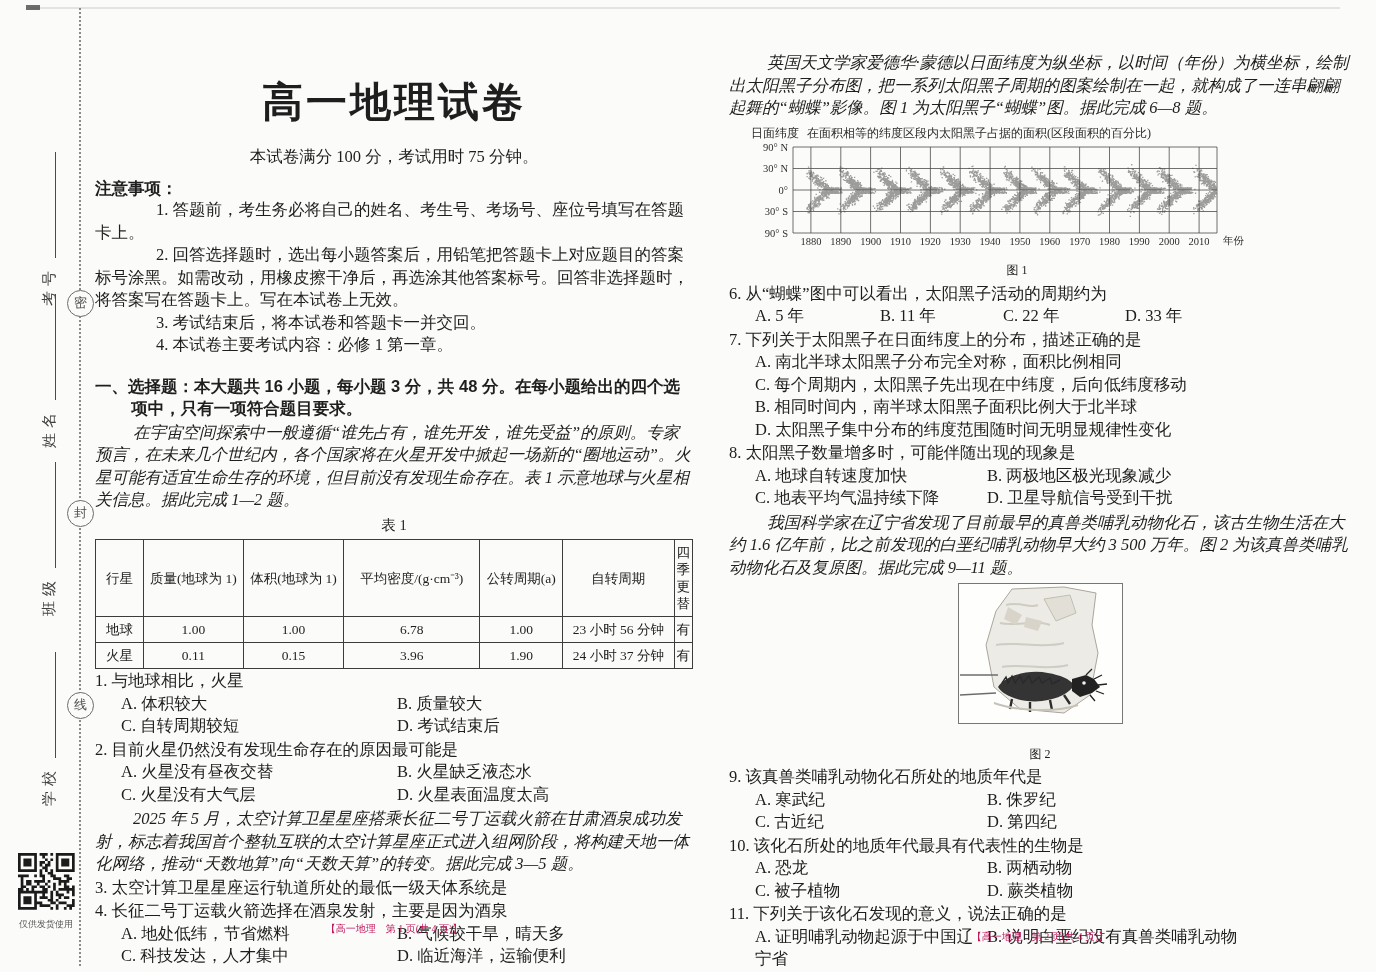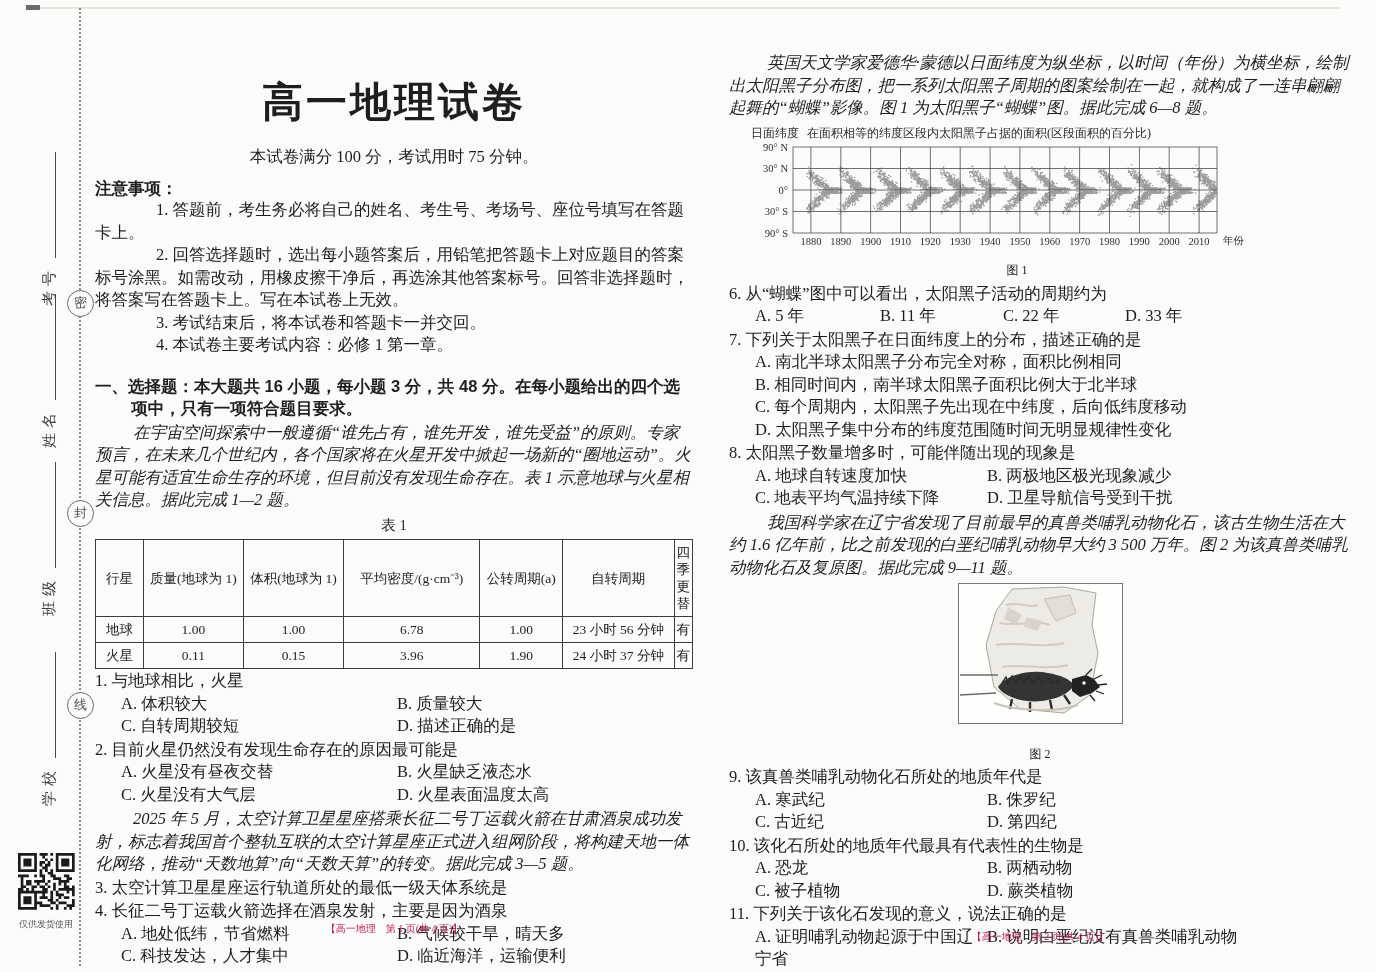--- a/index.html
+++ b/index.html
@@ -145,21 +145,21 @@
     </tr>
   </tbody>
     </table>
 
   <div class="q">
     <div class="q-stem">1. 与地球相比，火星</div>
     <div class="opts opts2l">
       <span>A. 体积较大</span>
       <span>B. 质量较大</span>
       <span>C. 自转周期较短</span>
-      <span>D. 描述正确的是</span>
+      <span>D. 考试结束后</span>
     </div>
   </div>
 
   <div class="q">
     <div class="q-stem">2. 目前火星仍然没有发现生命存在的原因最可能是</div>
     <div class="opts opts2l">
       <span>A. 火星没有昼夜交替</span>
       <span>B. 火星缺乏液态水</span>
       <span>C. 火星没有大气层</span>
       <span>D. 火星表面温度太高</span>
@@ -226,22 +226,22 @@
       <span>B. 11 年</span>
       <span>C. 22 年</span>
       <span>D. 33 年</span>
     </div>
   </div>
 
   <div class="q">
     <div class="q-stem">7. 下列关于太阳黑子在日面纬度上的分布，描述正确的是</div>
     <div class="opts opts1">
       <span>A. 南北半球太阳黑子分布完全对称，面积比例相同</span>
+      <span>C. 每个周期内，太阳黑子先出现在中纬度，后向低纬度移动</span>
       <span>B. 相同时间内，南半球太阳黑子面积比例大于北半球</span>
-      <span>C. 每个周期内，太阳黑子先出现在中纬度，后向低纬度移动</span>
       <span>D. 太阳黑子集中分布的纬度范围随时间无明显规律性变化</span>
     </div>
   </div>
 
   <div class="q">
     <div class="q-stem">8. 太阳黑子数量增多时，可能伴随出现的现象是</div>
     <div class="opts opts2r">
       <span>A. 地球自转速度加快</span>
       <span>B. 两极地区极光现象减少</span>
       <span>C. 地表平均气温持续下降</span>

